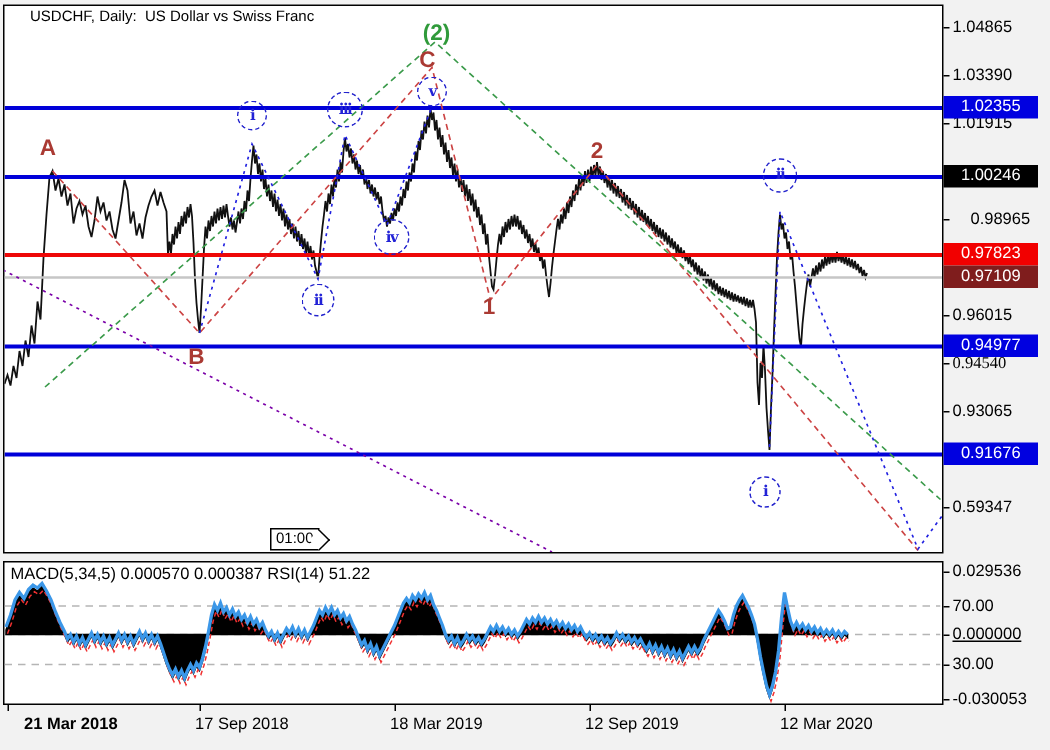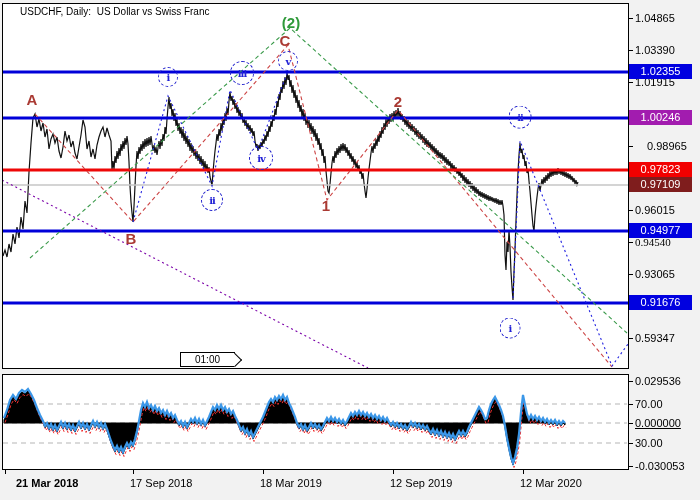--- a/index.html
+++ b/index.html
@@ -14,21 +14,21 @@
   .y-label{position:absolute;left:635px;font-size:11px;color:#000;transform:translateY(-50%);white-space:nowrap}
   .htick{position:absolute;left:629px;width:4px;height:1px;background:#000}
   .badge{position:absolute;left:629px;width:63px;height:15px;font-size:11px;line-height:15px;
          text-align:center;color:#fff;z-index:6}
   .vtick{position:absolute;top:470px;width:1px;height:4px;background:#000}
   .date-label{position:absolute;top:477px;font-size:11px;color:#000;white-space:nowrap}
   .wave-label{position:absolute;transform:translate(-50%,-50%);font-weight:bold;font-size:15px;z-index:7}
   .circle-label{position:absolute;transform:translate(-50%,-50%);border:1px dashed #2323cd;border-radius:50%;
          color:#2222d6;font-family:"DejaVu Serif",serif;font-weight:bold;font-size:10px;
          display:flex;align-items:center;justify-content:center;z-index:7;letter-spacing:-1px}
-  .time-tag{position:absolute;left:180px;top:352px;height:13px;line-height:13px;padding:0 14px;
+  .time-tag{position:absolute;left:180px;top:352px;height:13px;line-height:13px;padding:0 3px;
          background:#fff;border:1px solid #000;font-size:10px;z-index:8}
   .time-tag::after{content:"";position:absolute;right:-6px;top:1.5px;width:9px;height:9px;background:#fff;
          border-top:1px solid #000;border-right:1px solid #000;transform:rotate(45deg)}
 </style>
 </head>
 <body>
 
 <div class="stage">
   <div class="panel" id="mainPanel"></div>
   <div class="panel" id="macdPanel"></div>
@@ -60,41 +60,42 @@
         <line x1="3" x2="627" y1="404" y2="404" stroke="#b5b5b5" stroke-width="1" stroke-dasharray="5 4"></line>
         <line x1="3" x2="627" y1="423" y2="423" stroke="#b5b5b5" stroke-width="1" stroke-dasharray="5 4"></line>
         <line x1="3" x2="627" y1="443" y2="443" stroke="#b5b5b5" stroke-width="1" stroke-dasharray="5 4"></line>
         <path d="M4 420 L7 412 L10 402 L13 397 L16 401 L19 395 L22 392 L25 394 L28 391 L31 396 L34 402 L37 410 L40 417 L43 423 L45 428 L47 425 L49 430 L51 426 L53 431 L55 427 L57 432 L59 428 L61 424 L63 429 L65 425 L67 430 L69 426 L71 431 L73 427 L75 432 L77 428 L79 424 L81 429 L83 425 L85 430 L87 426 L89 431 L91 427 L93 423 L95 428 L97 424 L99 429 L101 425 L103 430 L105 426 L107 431 L109 437 L111 443 L113 448 L115 452 L117 448 L119 453 L121 449 L123 454 L125 449 L127 445 L129 449 L131 444 L133 447 L135 441 L137 433 L139 423 L141 412 L143 405 L145 409 L147 404 L149 410 L151 407 L153 412 L155 408 L157 413 L159 410 L161 415 L163 412 L165 417 L167 413 L169 418 L171 415 L173 420 L175 417 L177 422 L179 426 L181 423 L183 428 L185 424 L187 429 L189 425 L191 421 L193 424 L195 420 L197 425 L199 421 L201 426 L203 422 L205 427 L207 423 L209 419 L211 414 L213 409 L215 412 L217 407 L219 411 L221 407 L223 412 L225 409 L227 414 L229 411 L231 416 L233 413 L235 418 L237 422 L239 427 L241 432 L243 429 L245 435 L247 431 L249 437 L251 433 L253 439 L255 435 L257 431 L259 427 L261 423 L263 419 L265 414 L267 409 L269 404 L271 401 L273 404 L275 399 L277 402 L279 398 L281 401 L283 397 L285 402 L287 399 L289 405 L291 409 L293 414 L295 419 L297 425 L299 429 L301 426 L303 431 L305 427 L307 432 L309 429 L311 425 L313 429 L315 426 L317 430 L319 427 L321 431 L323 428 L325 424 L327 420 L329 423 L331 419 L333 423 L335 420 L337 424 L339 421 L341 425 L343 422 L345 426 L347 423 L349 419 L351 415 L353 418 L355 414 L357 417 L359 413 L361 417 L363 414 L365 418 L367 415 L369 419 L371 416 L373 420 L375 417 L377 421 L379 418 L381 422 L383 419 L385 423 L387 420 L389 424 L391 427 L393 424 L395 428 L397 425 L399 429 L401 426 L403 430 L405 427 L407 431 L409 428 L411 424 L413 428 L415 425 L417 429 L419 426 L421 430 L423 427 L425 431 L427 428 L429 432 L431 435 L433 431 L435 436 L437 432 L439 437 L441 433 L443 438 L445 434 L447 439 L449 435 L451 440 L453 436 L455 441 L457 437 L459 433 L461 437 L463 433 L465 437 L467 434 L469 429 L471 425 L473 421 L475 417 L477 413 L479 409 L481 412 L483 416 L485 421 L487 420 L489 412 L491 406 L493 402 L495 399 L497 403 L499 407 L501 412 L503 418 L505 428 L507 440 L509 450 L511 459 L513 465 L515 459 L517 450 L519 436 L521 414 L523 397 L525 407 L527 416 L529 421 L531 417 L533 421 L535 418 L537 422 L539 419 L541 423 L543 420 L545 424 L547 421 L549 425 L551 422 L553 425 L555 422 L557 426 L559 423 L561 426 L563 423 L565 425 L565 423 L4 423 Z" fill="#000000" stroke="#000000" stroke-width="1"></path>
         <path d="M4 420 L7 412 L10 402 L13 397 L16 401 L19 395 L22 392 L25 394 L28 391 L31 396 L34 402 L37 410 L40 417 L43 423 L45 428 L47 425 L49 430 L51 426 L53 431 L55 427 L57 432 L59 428 L61 424 L63 429 L65 425 L67 430 L69 426 L71 431 L73 427 L75 432 L77 428 L79 424 L81 429 L83 425 L85 430 L87 426 L89 431 L91 427 L93 423 L95 428 L97 424 L99 429 L101 425 L103 430 L105 426 L107 431 L109 437 L111 443 L113 448 L115 452 L117 448 L119 453 L121 449 L123 454 L125 449 L127 445 L129 449 L131 444 L133 447 L135 441 L137 433 L139 423 L141 412 L143 405 L145 409 L147 404 L149 410 L151 407 L153 412 L155 408 L157 413 L159 410 L161 415 L163 412 L165 417 L167 413 L169 418 L171 415 L173 420 L175 417 L177 422 L179 426 L181 423 L183 428 L185 424 L187 429 L189 425 L191 421 L193 424 L195 420 L197 425 L199 421 L201 426 L203 422 L205 427 L207 423 L209 419 L211 414 L213 409 L215 412 L217 407 L219 411 L221 407 L223 412 L225 409 L227 414 L229 411 L231 416 L233 413 L235 418 L237 422 L239 427 L241 432 L243 429 L245 435 L247 431 L249 437 L251 433 L253 439 L255 435 L257 431 L259 427 L261 423 L263 419 L265 414 L267 409 L269 404 L271 401 L273 404 L275 399 L277 402 L279 398 L281 401 L283 397 L285 402 L287 399 L289 405 L291 409 L293 414 L295 419 L297 425 L299 429 L301 426 L303 431 L305 427 L307 432 L309 429 L311 425 L313 429 L315 426 L317 430 L319 427 L321 431 L323 428 L325 424 L327 420 L329 423 L331 419 L333 423 L335 420 L337 424 L339 421 L341 425 L343 422 L345 426 L347 423 L349 419 L351 415 L353 418 L355 414 L357 417 L359 413 L361 417 L363 414 L365 418 L367 415 L369 419 L371 416 L373 420 L375 417 L377 421 L379 418 L381 422 L383 419 L385 423 L387 420 L389 424 L391 427 L393 424 L395 428 L397 425 L399 429 L401 426 L403 430 L405 427 L407 431 L409 428 L411 424 L413 428 L415 425 L417 429 L419 426 L421 430 L423 427 L425 431 L427 428 L429 432 L431 435 L433 431 L435 436 L437 432 L439 437 L441 433 L443 438 L445 434 L447 439 L449 435 L451 440 L453 436 L455 441 L457 437 L459 433 L461 437 L463 433 L465 437 L467 434 L469 429 L471 425 L473 421 L475 417 L477 413 L479 409 L481 412 L483 416 L485 421 L487 420 L489 412 L491 406 L493 402 L495 399 L497 403 L499 407 L501 412 L503 418 L505 428 L507 440 L509 450 L511 459 L513 465 L515 459 L517 450 L519 436 L521 414 L523 397 L525 407 L527 416 L529 421 L531 417 L533 421 L535 418 L537 422 L539 419 L541 423 L543 420 L545 424 L547 421 L549 425 L551 422 L553 425 L555 422 L557 426 L559 423 L561 426 L563 423 L565 425 " fill="none" stroke="#f03030" stroke-width="1" stroke-dasharray="3 2" transform="translate(1,2.5)"></path>
         <path d="M4 420 L7 412 L10 402 L13 397 L16 401 L19 395 L22 392 L25 394 L28 391 L31 396 L34 402 L37 410 L40 417 L43 423 L45 428 L47 425 L49 430 L51 426 L53 431 L55 427 L57 432 L59 428 L61 424 L63 429 L65 425 L67 430 L69 426 L71 431 L73 427 L75 432 L77 428 L79 424 L81 429 L83 425 L85 430 L87 426 L89 431 L91 427 L93 423 L95 428 L97 424 L99 429 L101 425 L103 430 L105 426 L107 431 L109 437 L111 443 L113 448 L115 452 L117 448 L119 453 L121 449 L123 454 L125 449 L127 445 L129 449 L131 444 L133 447 L135 441 L137 433 L139 423 L141 412 L143 405 L145 409 L147 404 L149 410 L151 407 L153 412 L155 408 L157 413 L159 410 L161 415 L163 412 L165 417 L167 413 L169 418 L171 415 L173 420 L175 417 L177 422 L179 426 L181 423 L183 428 L185 424 L187 429 L189 425 L191 421 L193 424 L195 420 L197 425 L199 421 L201 426 L203 422 L205 427 L207 423 L209 419 L211 414 L213 409 L215 412 L217 407 L219 411 L221 407 L223 412 L225 409 L227 414 L229 411 L231 416 L233 413 L235 418 L237 422 L239 427 L241 432 L243 429 L245 435 L247 431 L249 437 L251 433 L253 439 L255 435 L257 431 L259 427 L261 423 L263 419 L265 414 L267 409 L269 404 L271 401 L273 404 L275 399 L277 402 L279 398 L281 401 L283 397 L285 402 L287 399 L289 405 L291 409 L293 414 L295 419 L297 425 L299 429 L301 426 L303 431 L305 427 L307 432 L309 429 L311 425 L313 429 L315 426 L317 430 L319 427 L321 431 L323 428 L325 424 L327 420 L329 423 L331 419 L333 423 L335 420 L337 424 L339 421 L341 425 L343 422 L345 426 L347 423 L349 419 L351 415 L353 418 L355 414 L357 417 L359 413 L361 417 L363 414 L365 418 L367 415 L369 419 L371 416 L373 420 L375 417 L377 421 L379 418 L381 422 L383 419 L385 423 L387 420 L389 424 L391 427 L393 424 L395 428 L397 425 L399 429 L401 426 L403 430 L405 427 L407 431 L409 428 L411 424 L413 428 L415 425 L417 429 L419 426 L421 430 L423 427 L425 431 L427 428 L429 432 L431 435 L433 431 L435 436 L437 432 L439 437 L441 433 L443 438 L445 434 L447 439 L449 435 L451 440 L453 436 L455 441 L457 437 L459 433 L461 437 L463 433 L465 437 L467 434 L469 429 L471 425 L473 421 L475 417 L477 413 L479 409 L481 412 L483 416 L485 421 L487 420 L489 412 L491 406 L493 402 L495 399 L497 403 L499 407 L501 412 L503 418 L505 428 L507 440 L509 450 L511 459 L513 465 L515 459 L517 450 L519 436 L521 414 L523 397 L525 407 L527 416 L529 421 L531 417 L533 421 L535 418 L537 422 L539 419 L541 423 L543 420 L545 424 L547 421 L549 425 L551 422 L553 425 L555 422 L557 426 L559 423 L561 426 L563 423 L565 425 " fill="none" stroke="#3b97e8" stroke-width="2.2" transform="translate(0,-2)"></path>
       </g>
   </svg>
 
   <div class="chart-title">USDCHF, Daily:  US Dollar vs Swiss Franc</div>
+  <div class="macd-title">MACD(5,34,5) 0.000570 0.000387 RSI(14) 51.22</div>
   <div class="time-tag">01:00</div>
 
   <div id="priceAxis">
       <div class="htick" style="top: 18px;"></div>
       <div class="y-label" style="top: 18px;">1.04865</div>
       <div class="htick" style="top: 50px;"></div>
       <div class="y-label" style="top: 50px;">1.03390</div>
       <div class="htick" style="top: 82px;"></div>
       <div class="y-label" style="top: 82px;">1.01915</div>
       <div class="htick" style="top: 146px;"></div>
       <div class="y-label" style="top: 146px; margin-left: 12px;">0.98965</div>
       <div class="htick" style="top: 210px;"></div>
       <div class="y-label" style="top: 210px;">0.96015</div>
       <div class="htick" style="top: 242px;"></div>
       <div class="y-label" style="top: 242px; font-family: Liberation Serif, serif;">0.94540</div>
       <div class="htick" style="top: 274px;"></div>
       <div class="y-label" style="top: 274px;">0.93065</div>
       <div class="htick" style="top: 338px;"></div>
       <div class="y-label" style="top: 338px;">0.59347</div>
       <div class="badge" style="top: 64px; background: rgb(0, 0, 224);">1.02355</div>
-      <div class="badge" style="top: 110px; background: #a21caf;">1.00246</div>
+      <div class="badge" style="top: 110px; background: #000000;">1.00246</div>
       <div class="badge" style="top: 162px; background: rgb(242, 0, 0);">0.97823</div>
       <div class="badge" style="top: 177px; background: #7f1d1d;">0.97109</div>
       <div class="badge" style="top: 223px; background: rgb(0, 0, 224);">0.94977</div>
       <div class="badge" style="top: 295px; background: rgb(0, 0, 224);">0.91676</div>
     </div>
   <div id="macdAxis">
       <div class="htick" style="top: 381px;"></div>
       <div class="y-label" style="top: 381px;">0.029536</div>
       <div class="htick" style="top: 404px;"></div>
       <div class="y-label" style="top: 404px;">70.00</div>
@@ -119,19 +120,19 @@
     </div>
   <div id="annotations">
       <div class="wave-label" style="left: 32px; top: 99px; color: rgb(170, 58, 51);">A</div>
       <div class="wave-label" style="left: 131px; top: 238px; color: rgb(170, 58, 51);">B</div>
       <div class="wave-label" style="left: 285px; top: 40px; color: rgb(170, 58, 51);">C</div>
       <div class="wave-label" style="left: 326px; top: 205px; color: rgb(170, 58, 51);">1</div>
       <div class="wave-label" style="left: 398px; top: 101px; color: rgb(170, 58, 51);">2</div>
       <div class="wave-label" style="left: 291px; top: 22px; color: rgb(47, 154, 58);">(2)</div>
       <div class="circle-label" style="left: 168px; top: 77px; width: 18px; height: 18px;">i</div>
       <div class="circle-label" style="left: 212px; top: 200px; width: 20px; height: 20px;">ii</div>
-      <div class="circle-label" style="left: 242px; top: 73px; width: 22px; height: 22px;">iii</div>
+      <div class="circle-label" style="left: 230px; top: 73px; width: 22px; height: 22px;">iii</div>
       <div class="circle-label" style="left: 261px; top: 158px; width: 22px; height: 22px;">iv</div>
       <div class="circle-label" style="left: 288px; top: 61px; width: 18px; height: 18px;">v</div>
       <div class="circle-label" style="left: 520px; top: 117px; width: 21px; height: 21px;">ii</div>
       <div class="circle-label" style="left: 510px; top: 328px; width: 19px; height: 19px;">i</div>
     </div>
 </div>
 
 </body></html>

